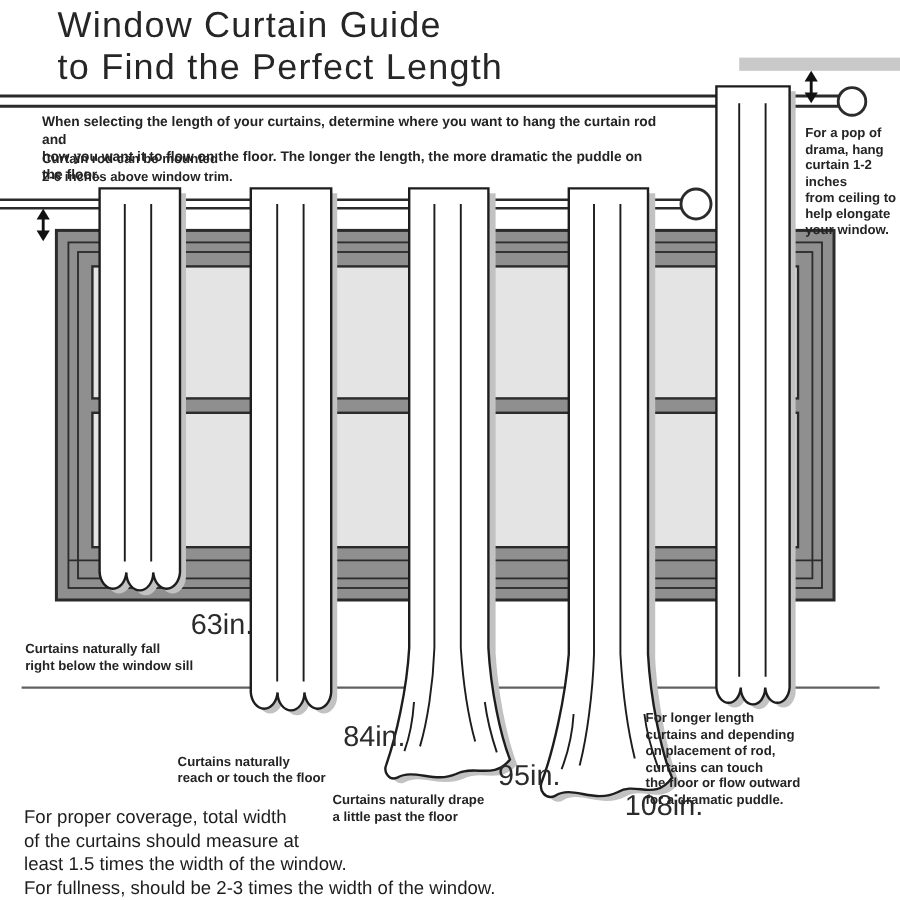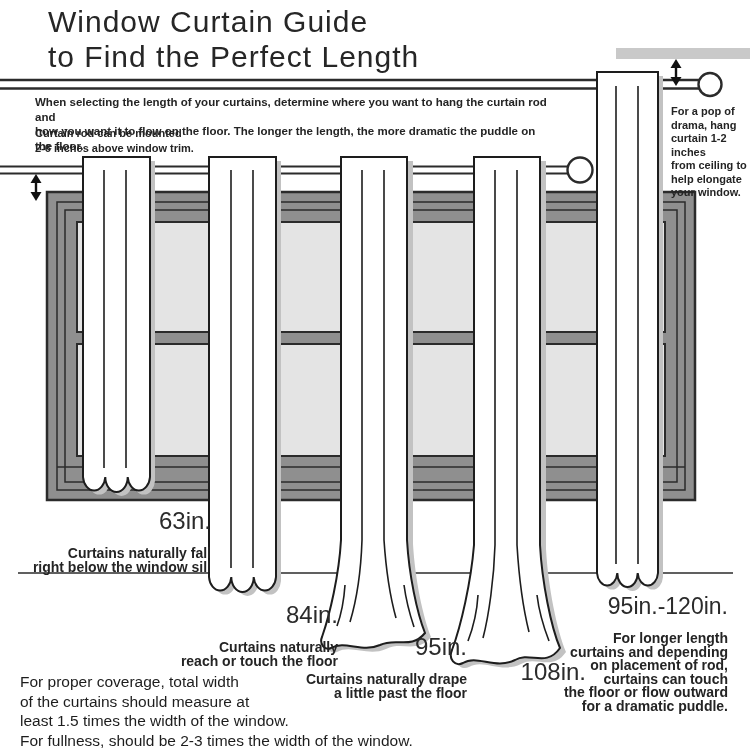--- a/index.html
+++ b/index.html
@@ -9,22 +9,22 @@
   .txt{position:absolute;z-index:2;}
   .title{left:36px;top:4px;font-size:30px;line-height:35px;font-weight:400;
          letter-spacing:1px;color:#262626;margin-left:12px;}
   .intro{left:35px;top:95px;width:520px;font-size:11.5px;line-height:14.5px;
          font-weight:700;color:#242424;white-space:pre-line;}
   .rod-note{left:35px;top:126px;font-size:11px;line-height:14.5px;
          font-weight:700;color:#242424;white-space:pre-line;}
   .ceiling-note{left:671px;top:105px;width:78px;font-size:11px;line-height:13.5px;
          font-weight:700;color:#242424;white-space:pre-line;}
   .len-label{font-size:24px;font-weight:400;color:#2b2b2b;text-align:right;}
-  .desc{font-size:14px;line-height:13.5px;font-weight:600;color:#242424;
-        text-align:right;white-space:pre-line;margin-top:12px;}
+  .desc{font-size:11px;line-height:13.5px;font-weight:600;color:#242424;
+        text-align:left;white-space:pre-line;}
   .lbl{width:190px;transform:translateX(-95px);}
   .footer{left:20px;top:672px;font-size:15.5px;line-height:19.5px;font-weight:400;
         color:#1d1d1d;white-space:pre-line;}
 </style>
 </head>
 <body>
 
 <svg id="diagram-svg" width="750" height="750" viewBox="0 0 750 750">
 
   <rect x="616" y="48" width="134" height="11" fill="#c9c9c9"></rect>
@@ -148,21 +148,20 @@
   <div class="len-label">95in.</div>
   <div class="desc">Curtains naturally drape
 a little past the floor</div>
 </div>
 
 <div class="txt lbl" style="left:491px;top:658px;">
   <div class="len-label">108in.</div>
 </div>
 
 <div class="txt lbl" style="left:633px;top:593px;">
-  <div class="len-label" style="font-size:23px;">95in.-120in.</div>
   <div class="desc">For longer length
 curtains and depending
 on placement of rod,
 curtains can touch
 the floor or flow outward
 for a dramatic puddle.</div>
 </div>
 
 <div class="txt footer">For proper coverage, total width
 of the curtains should measure at

